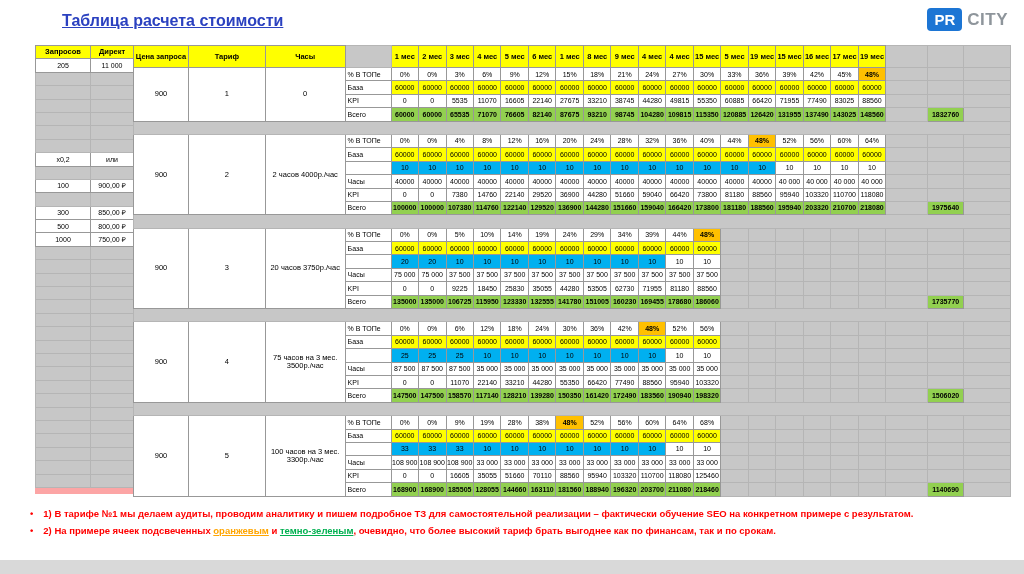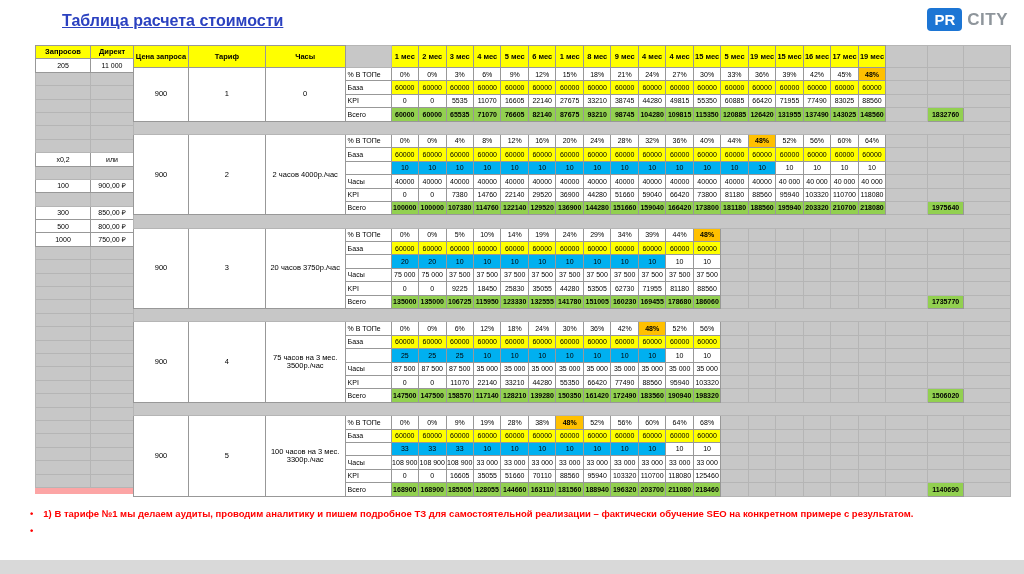--- a/index.html
+++ b/index.html
@@ -967,16 +967,17 @@
     </table>
 </div>
 
 <div class="notes">
   <div class="note-line">
     <span class="bullet">•</span>
     <span>1) В тарифе №1 мы делаем аудиты, проводим аналитику и пишем подробное ТЗ для самостоятельной реализации – фактически обучение SEO на конкретном примере с результатом.</span>
   </div>
   <div class="note-line">
     <span class="bullet">•</span>
+    <span id="note2-text"><span>2) На примере ячеек подсвеченных </span><span class="seg-orange">оранжевым</span><span> и </span><span class="seg-green">темно-зеленым</span><span>, очевидно, что более высокий тариф брать выгоднее как по финансам, так и по срокам.</span></span>
   </div>
 </div>
 
 <div class="bottom-bar"></div>
 
 </body></html>

